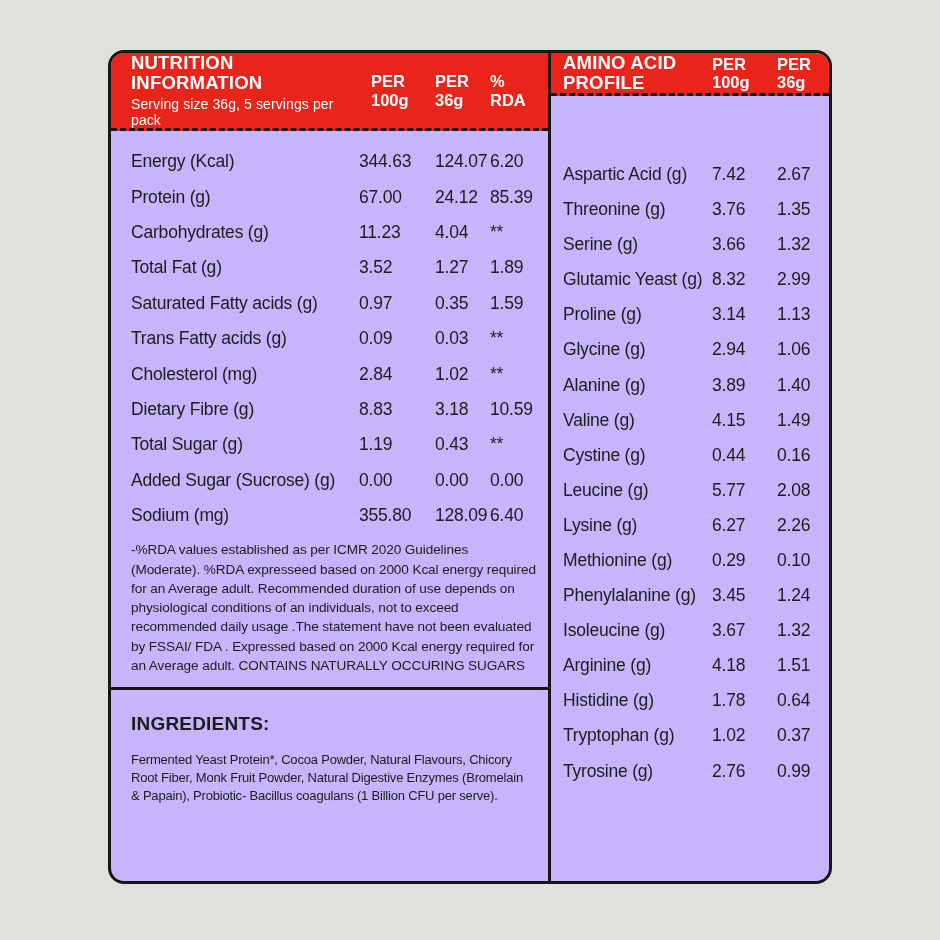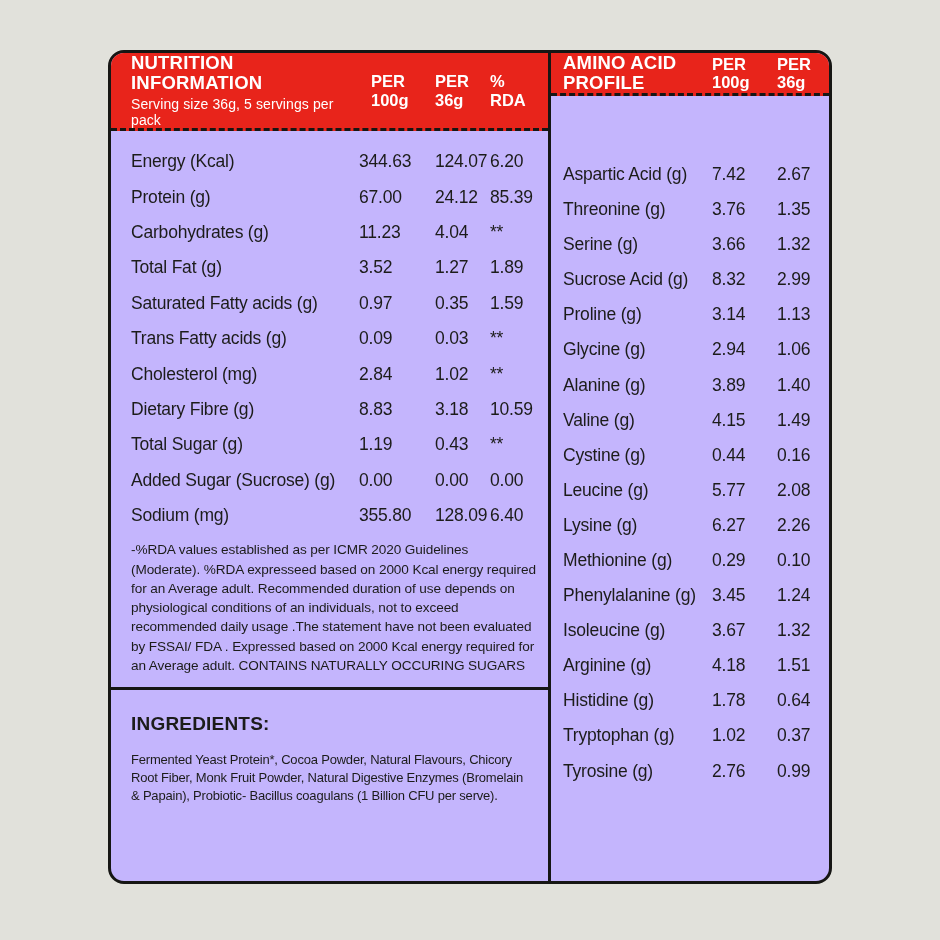--- a/index.html
+++ b/index.html
@@ -260,21 +260,21 @@
           <span class="rlabel">Threonine (g)</span>
           <span class="val">3.76</span>
           <span class="val">1.35</span>
         </div>
           <div class="nrow">
           <span class="rlabel">Serine (g)</span>
           <span class="val">3.66</span>
           <span class="val">1.32</span>
         </div>
           <div class="nrow">
-          <span class="rlabel">Sucrose Acid (g)</span>
+          <span class="rlabel">Glutamic Yeast (g)</span>
           <span class="val">8.32</span>
           <span class="val">2.99</span>
         </div>
           <div class="nrow">
           <span class="rlabel">Proline (g)</span>
           <span class="val">3.14</span>
           <span class="val">1.13</span>
         </div>
           <div class="nrow">
           <span class="rlabel">Glycine (g)</span>

